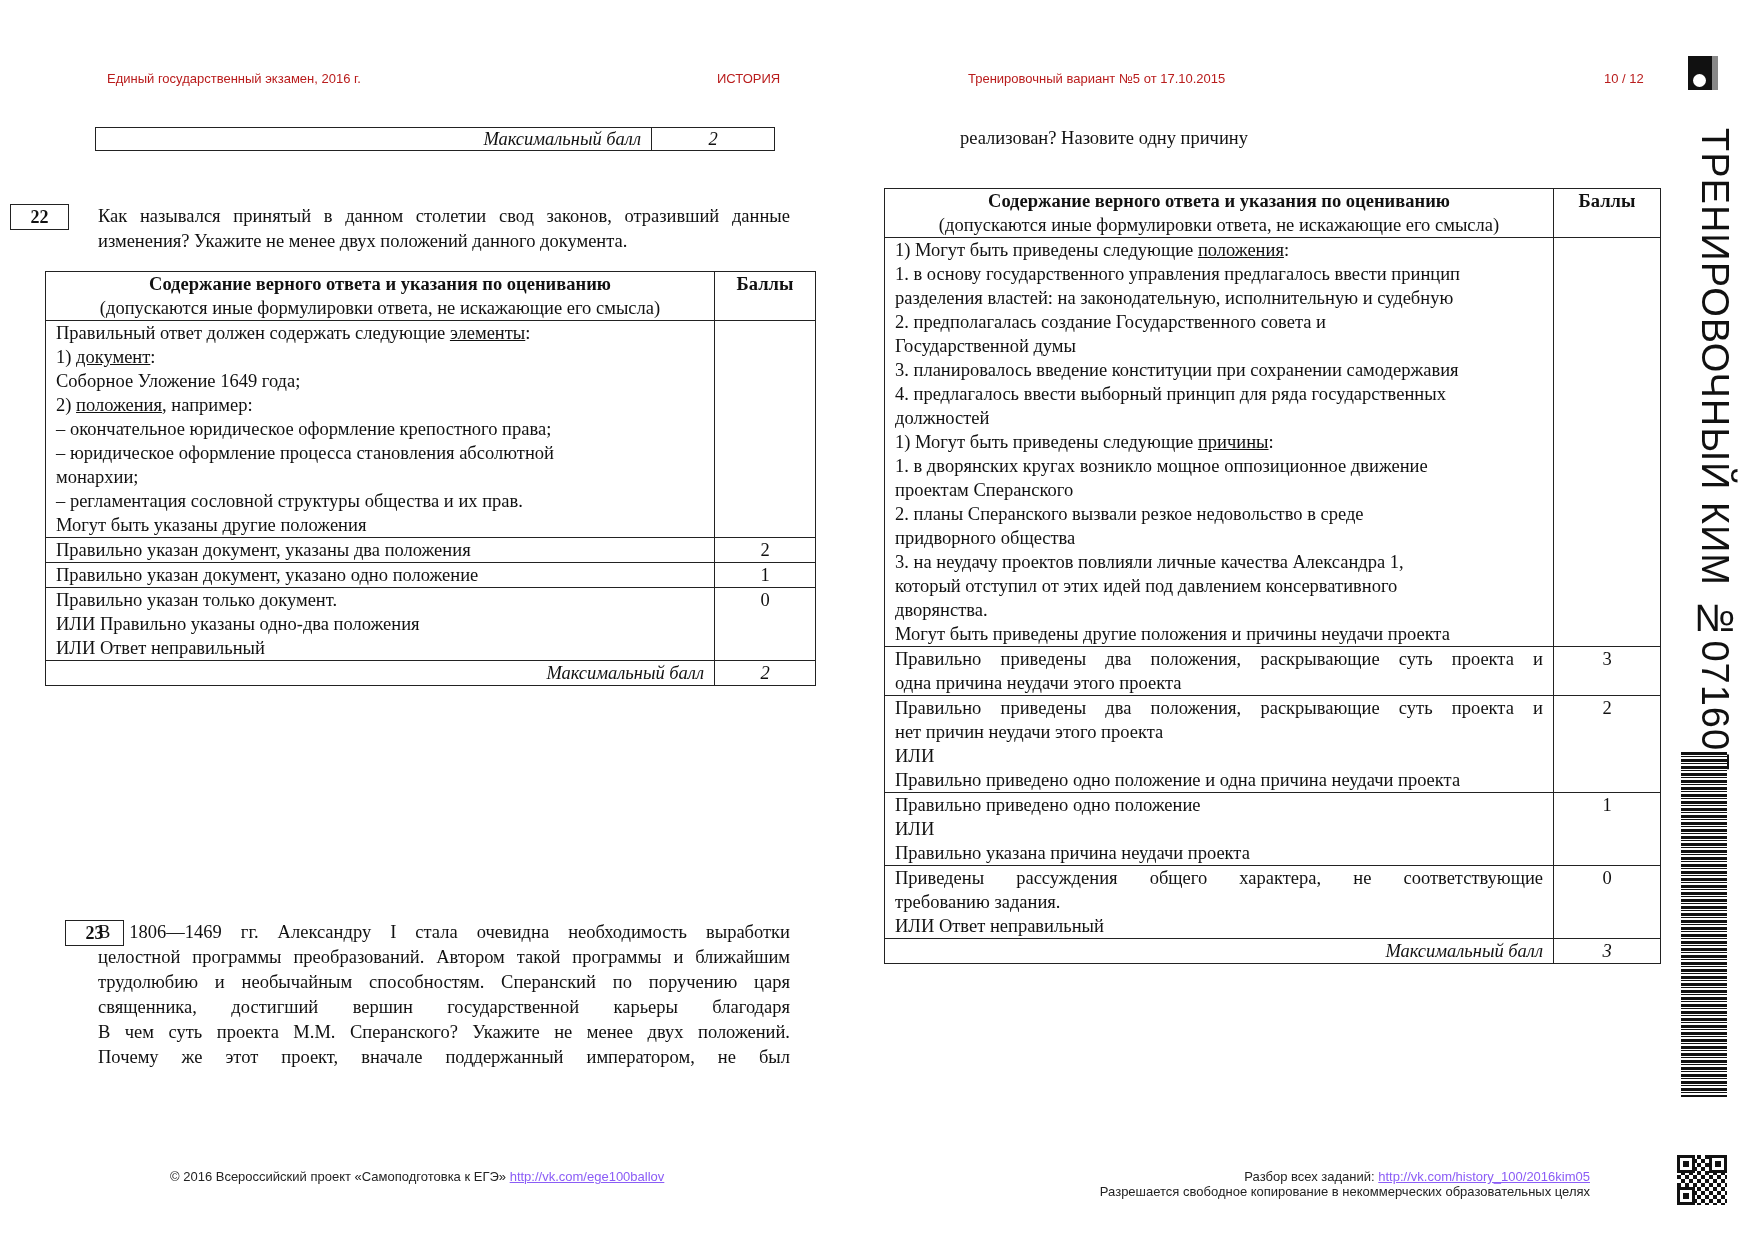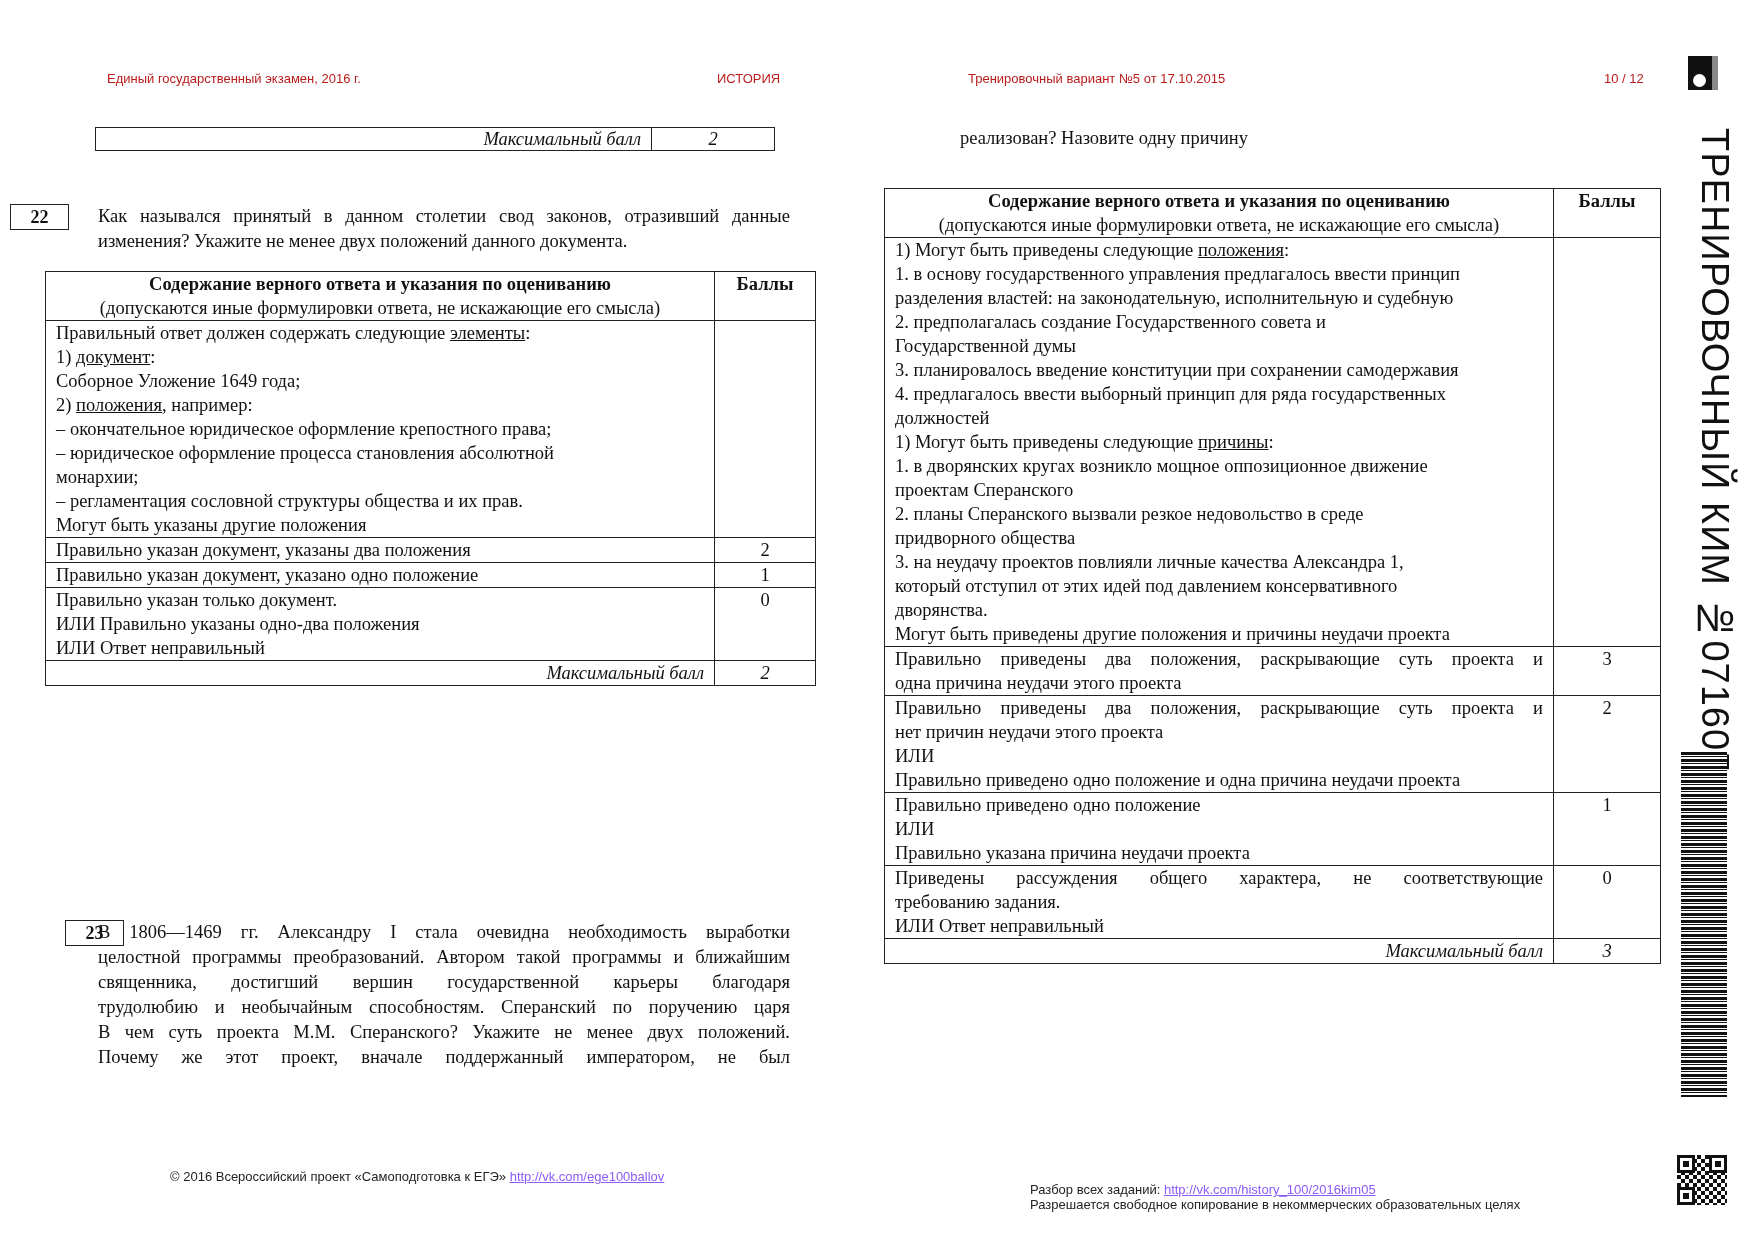--- a/index.html
+++ b/index.html
@@ -113,22 +113,22 @@
     <td class="maxlabel">Максимальный балл</td>
     <td class="maxval">2</td>
   </tr>
 </tbody>
   </table>
 
 <div class="qnum" style="left:21px; top:920px; width:57px; height:24px;margin-left:44px;">23</div>
 <div class="qtext" style="left:98px; top:920px; width:692px;">
   <span class="just-line">В 1806—1469 гг. Александру I стала очевидна необходимость выработки</span>
   <span class="just-line">целостной программы преобразований. Автором такой программы и ближайшим</span>
+  <span class="just-line">трудолюбию и необычайным способностям. Сперанский по поручению царя</span>
   <span class="just-line">священника, достигший вершин государственной карьеры благодаря</span>
-  <span class="just-line">трудолюбию и необычайным способностям. Сперанский по поручению царя</span>
   <span class="just-line">В чем суть проекта М.М. Сперанского? Укажите не менее двух положений.</span>
   <span class="just-line">Почему же этот проект, вначале поддержанный императором, не был</span>
 </div>
 
 <div class="qtext" style="left:960px; top:126px;">реализован? Назовите одну причину</div>
 
 <table class="grid" style="left:884px; top:188px; width:777px;">
   <tbody>
       <tr>
     <td class="head">
@@ -194,21 +194,21 @@
   <tr>
     <td class="maxlabel">Максимальный балл</td>
     <td class="maxval">3</td>
   </tr>
 </tbody>
   </table>
 
 <div class="abs footer" style="left:170px; top:1169px;">
   <span>© 2016 Всероссийский проект «Самоподготовка к ЕГЭ» </span><a>http://vk.com/ege100ballov</a>
 </div>
-<div class="abs footer" style="left:1030px; top:1169px; width:560px; text-align:left;margin-top:13px;">
+<div class="abs footer" style="left:1030px; top:1169px; width:560px; text-align:right;">
   <span>Разбор всех заданий: </span><a>http://vk.com/history_100/2016kim05</a>
   <div>Разрешается свободное копирование в некоммерческих образовательных целях</div>
 </div>
 
 <div class="logo">
     <div class="stripe"></div>
     <div class="circle"></div>
   </div>
 <div class="side-title">ТРЕНИРОВОЧНЫЙ КИМ №071605</div>
 <div class="barcode"></div>

